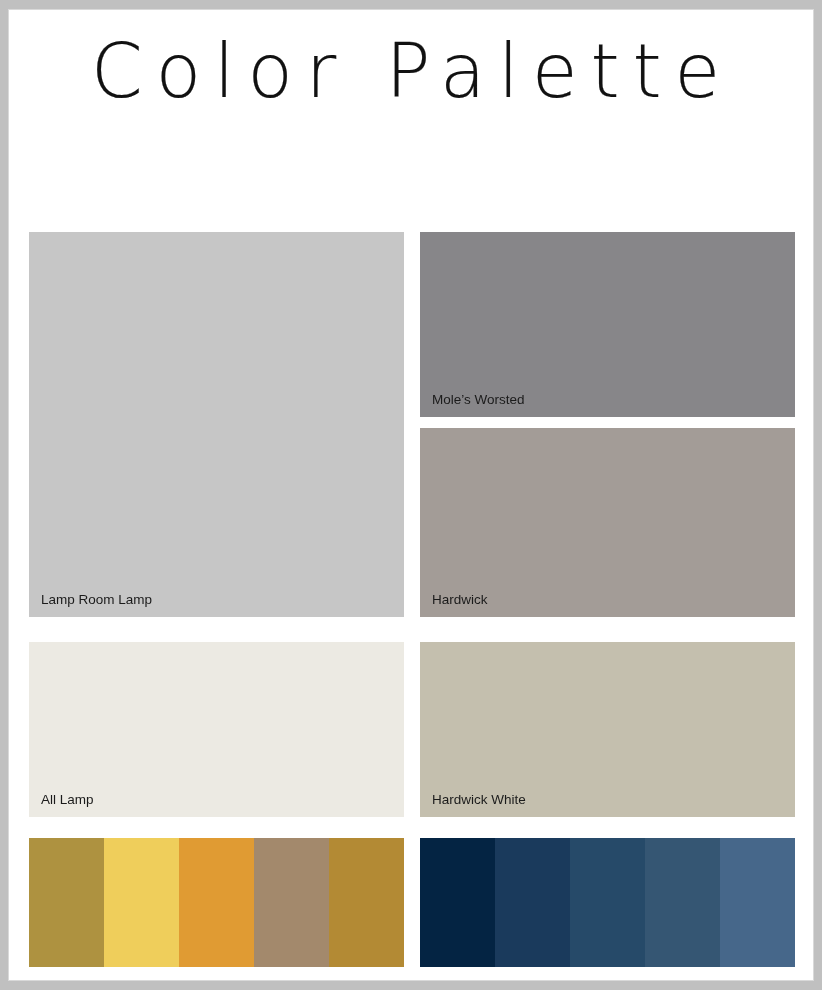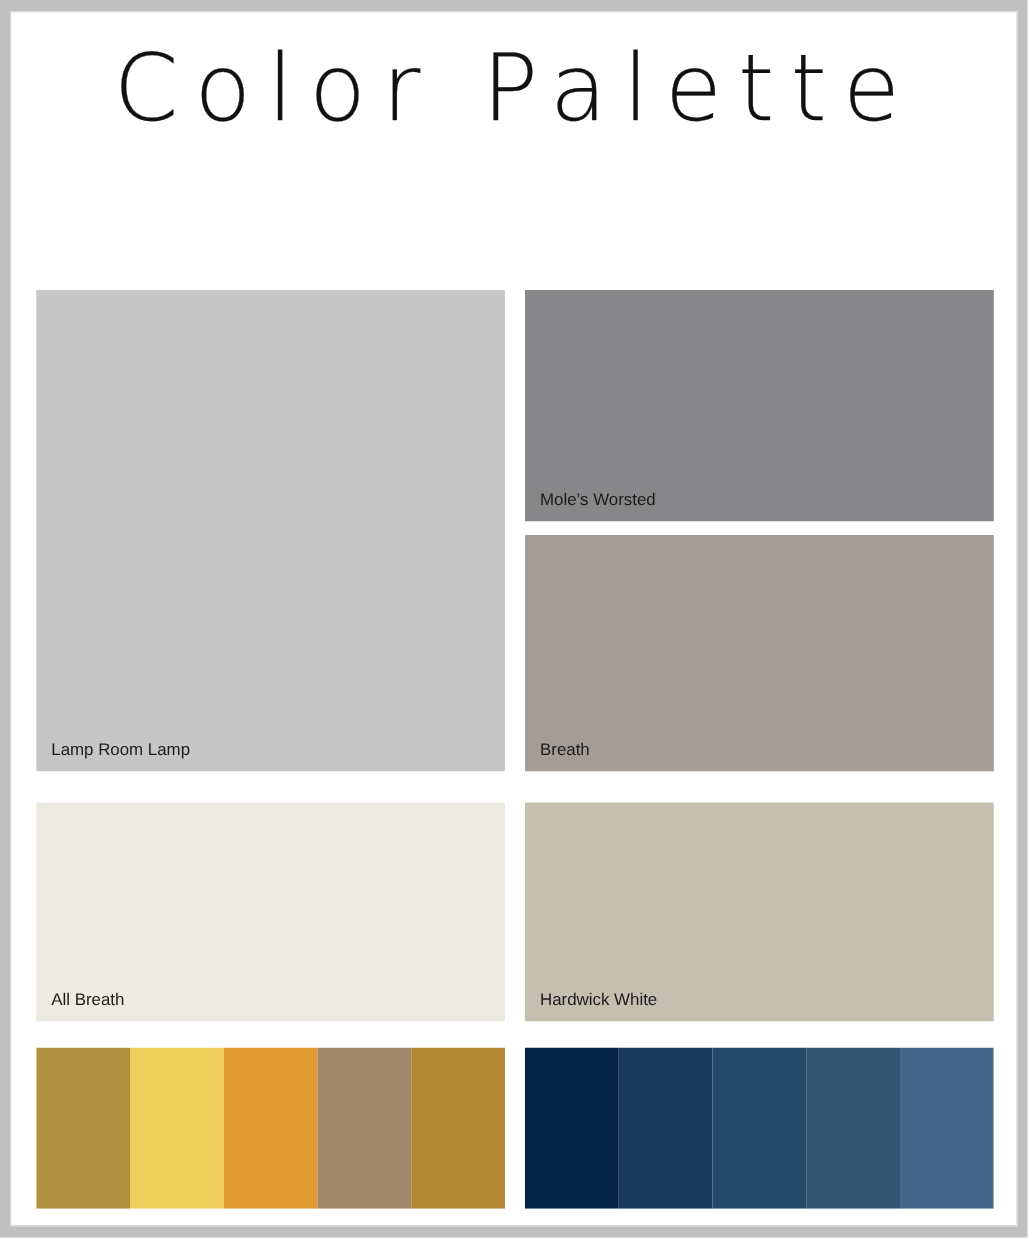--- a/index.html
+++ b/index.html
@@ -119,25 +119,25 @@
 
     <div class="swatch" id="sw-lamp-room-gray" style="background: rgb(198, 198, 198);">
       <span class="swatch-label" style="color: rgb(27, 27, 27);">Lamp Room Lamp</span>
     </div>
 
     <div class="swatch" id="sw-moles-breath" style="background: rgb(135, 134, 137);">
       <span class="swatch-label" style="color: rgb(27, 27, 27);">Mole’s Worsted</span>
     </div>
 
     <div class="swatch" id="sw-worsted" style="background: rgb(163, 156, 151);">
-      <span class="swatch-label" style="color: rgb(27, 27, 27);">Breath</span>
+      <span class="swatch-label" style="color: rgb(27, 27, 27);">Hardwick</span>
     </div>
 
     <div class="swatch" id="sw-all-white" style="background: rgb(236, 234, 227);">
-      <span class="swatch-label" style="color: rgb(27, 27, 27);">All Breath</span>
+      <span class="swatch-label" style="color: rgb(27, 27, 27);">All Lamp</span>
     </div>
 
     <div class="swatch" id="sw-hardwick-white" style="background: rgb(196, 191, 174);">
       <span class="swatch-label" style="color: rgb(27, 27, 27);">Hardwick White</span>
     </div>
 
     <div class="strip" id="strip-gold">
         <div class="strip-band" style="background: rgb(174, 146, 64);"></div>
         <div class="strip-band" style="background: rgb(239, 206, 91);"></div>
         <div class="strip-band" style="background: rgb(224, 155, 51);"></div>

